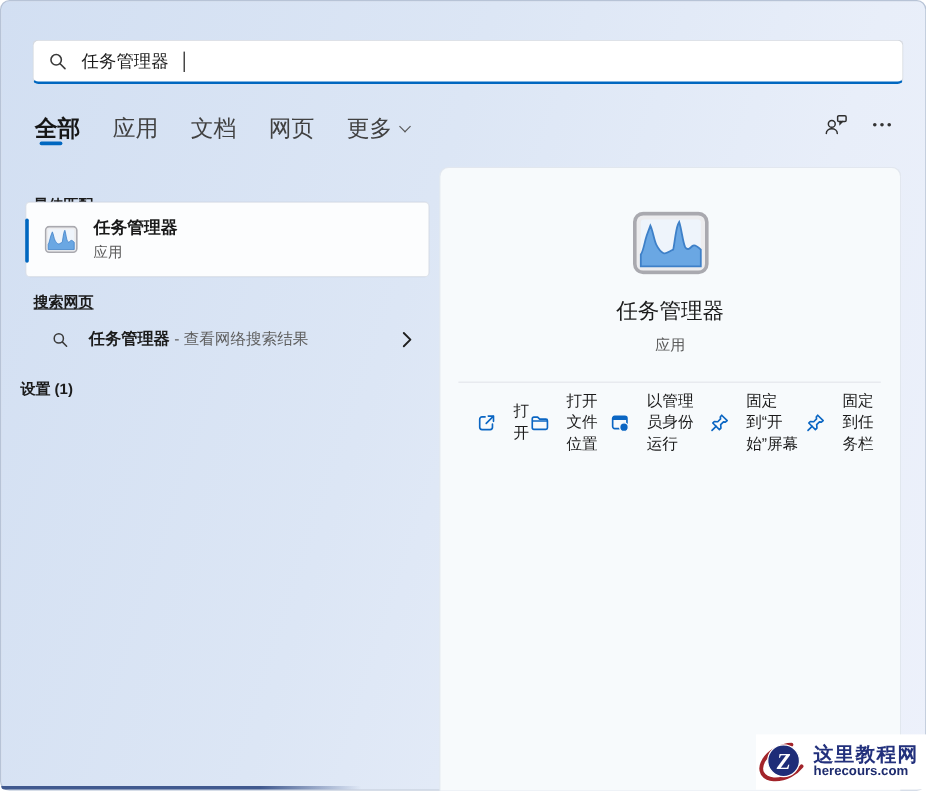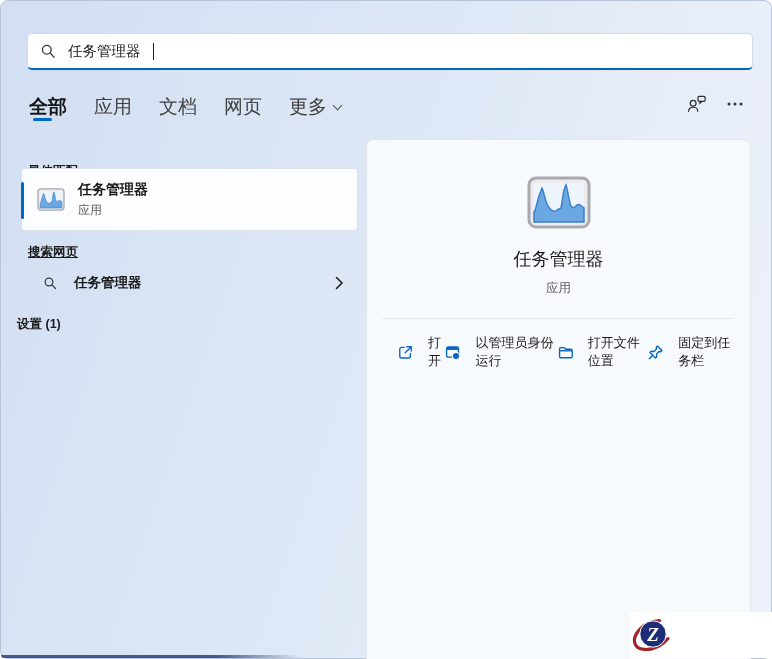--- a/index.html
+++ b/index.html
@@ -145,20 +145,21 @@
 
   <div class="row-web">
     <span style="display:flex;">
       <svg width="15" height="15" viewBox="0 0 18 18" fill="none" stroke="#3a3a3a" stroke-width="1.5" stroke-linecap="round">
         <circle cx="7.2" cy="7.2" r="4.6"></circle>
           <line x1="10.7" y1="10.7" x2="15" y2="15"></line>
       </svg>
     </span>
     <span style="display:flex;align-items:baseline;">
       <span class="web-query">任务管理器</span>
+        <span class="web-suffix"> - 查看网络搜索结果</span>
     </span>
     <span class="chev-wrap">
       <svg width="9" height="14" viewBox="0 0 9 14" fill="none" stroke="#1f1f1f" stroke-width="1.6" stroke-linecap="round" stroke-linejoin="round">
         <path d="M1.5 1.5 L7 7 L1.5 12.5"></path>
       </svg>
     </span>
   </div>
 
   <div class="heading h-settings">设置 (1)</div>
 
@@ -181,35 +182,44 @@
             <path d="M6.8 3.2 H4.4 C3.4 3.2 2.6 4 2.6 5 v6.4 c0 1 .8 1.8 1.8 1.8 h6.4 c1 0 1.8 -.8 1.8 -1.8 V8.9"></path>
             <path d="M9.3 2.6 h4.1 v4.1"></path>
               <path d="M13.2 2.8 L7.7 8.3"></path>
           </svg>
         </span>
         <span>打开</span>
       </div>
       <div class="action">
         <span class="aicon">
           <svg width="17" height="17" viewBox="0 0 16 16" fill="none" stroke="#0b66c3" stroke-width="1.3" stroke-linejoin="round">
+            <path d="M2.4 4.6 c0-.7 .5-1.2 1.2-1.2 h3 l1.6 1.6 h4.9 c.7 0 1.2 .5 1.2 1.2 v5.6 c0 .7 -.5 1.2 -1.2 1.2 H3.6 c-.7 0 -1.2 -.5 -1.2 -1.2 z"></path>
+            <path d="M2.4 6.4 h11.9"></path>
+          </svg>
+        </span>
+        <span>打开文件位置</span>
+      </div>
+      <div class="action">
+        <span class="aicon">
+          <svg width="17" height="17" viewBox="0 0 16 16" fill="none" stroke="#0b66c3" stroke-width="1.3" stroke-linejoin="round">
             <rect x="2.4" y="2.8" width="11.2" height="9.6" rx="1.6"></rect>
             <path d="M2.4 4.4 c0-.9 .7-1.6 1.6-1.6 h8 c.9 0 1.6 .7 1.6 1.6 v1.2 H2.4 z" fill="#0b66c3" stroke="none"></path>
             <circle cx="11.3" cy="11.3" r="3.4" fill="#0b66c3" stroke="#f7fafc" stroke-width="1.1"></circle>
           </svg>
         </span>
         <span>以管理员身份运行</span>
       </div>
       <div class="action">
         <span class="aicon">
-          <svg width="17" height="17" viewBox="0 0 16 16" fill="none" stroke="#0b66c3" stroke-width="1.3" stroke-linejoin="round">
-            <path d="M2.4 4.6 c0-.7 .5-1.2 1.2-1.2 h3 l1.6 1.6 h4.9 c.7 0 1.2 .5 1.2 1.2 v5.6 c0 .7 -.5 1.2 -1.2 1.2 H3.6 c-.7 0 -1.2 -.5 -1.2 -1.2 z"></path>
-            <path d="M2.4 6.4 h11.9"></path>
-          </svg>
-        </span>
-        <span>打开文件位置</span>
+          <svg width="17" height="17" viewBox="0 0 16 16" fill="none" stroke="#0b66c3" stroke-width="1.3" stroke-linecap="round" stroke-linejoin="round">
+            <path d="M9.8 1.9 L14.1 6.2 L12.7 7.3 L11.2 7.1 L9 9.3 L9.2 12 L8 13.2 L2.8 8 L4 6.8 L6.7 7 L8.9 4.8 L8.7 3.3 Z"></path>
+            <path d="M5.4 10.6 L2.2 13.8"></path>
+          </svg>
+        </span>
+        <span>固定到“开始”屏幕</span>
       </div>
       <div class="action">
         <span class="aicon">
           <svg width="17" height="17" viewBox="0 0 16 16" fill="none" stroke="#0b66c3" stroke-width="1.3" stroke-linecap="round" stroke-linejoin="round">
             <path d="M9.8 1.9 L14.1 6.2 L12.7 7.3 L11.2 7.1 L9 9.3 L9.2 12 L8 13.2 L2.8 8 L4 6.8 L6.7 7 L8.9 4.8 L8.7 3.3 Z"></path>
             <path d="M5.4 10.6 L2.2 13.8"></path>
           </svg>
         </span>
         <span>固定到任务栏</span>
       </div>
@@ -217,16 +227,20 @@
   </div>
 
   <div class="wm">
     <span style="display:flex;">
       <svg width="44" height="44" viewBox="0 0 44 44">
         <ellipse cx="22" cy="22" rx="20" ry="12.5" fill="none" stroke="#a2242a" stroke-width="3.2" transform="rotate(-28 22 22)" stroke-dasharray="76 30" stroke-dashoffset="-14" stroke-linecap="round"></ellipse>
         <circle cx="22" cy="21" r="13.2" fill="#1e2d78" stroke="#ffffff" stroke-width="1"></circle>
         <text x="22" y="28" text-anchor="middle" font-family="Liberation Serif, serif" font-size="19" font-weight="bold" font-style="italic" fill="#ffffff">Z</text>
       </svg>
     </span>
+    <span class="wm-texts">
+      <span class="wm-name">这里教程网</span>
+      <span class="wm-domain">herecours.com</span>
+    </span>
   </div>
 
   <div class="strip"></div>
 </div>
 
 </body></html>

